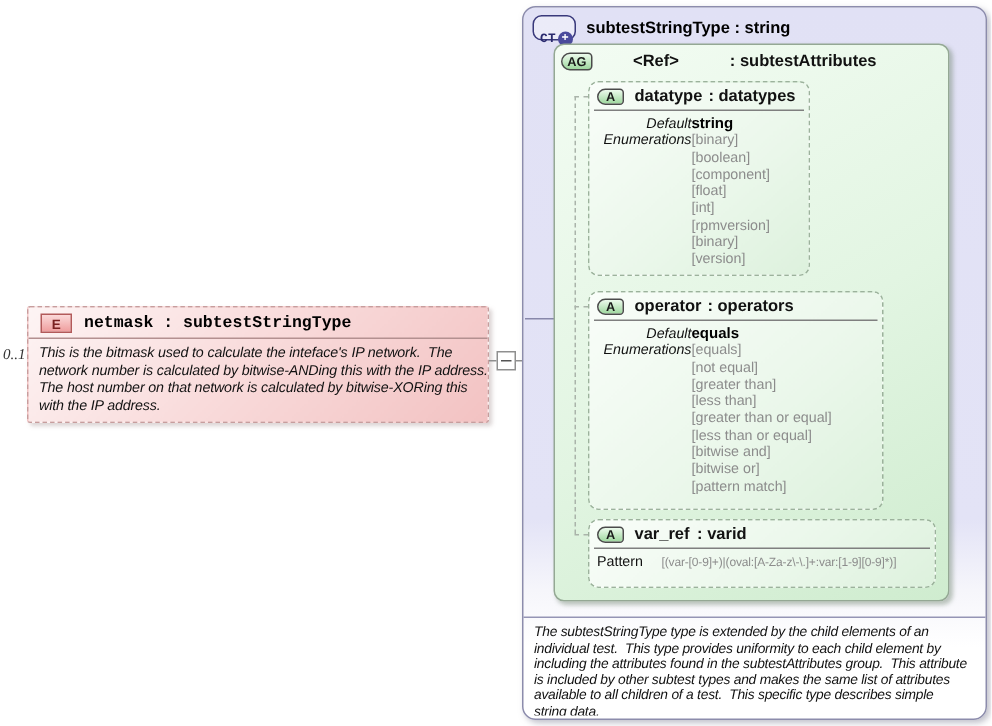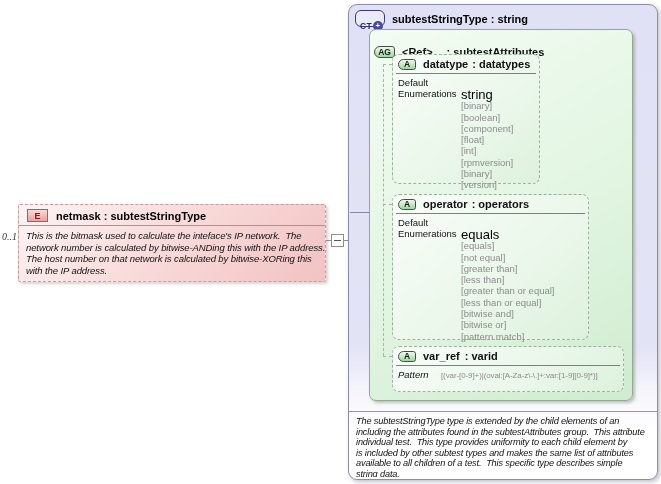--- a/index.html
+++ b/index.html
@@ -14,21 +14,21 @@
     background:linear-gradient(135deg,#fdf4f4 0%,#f9dcdc 45%,#f2c2c2 100%);
     border:1px dashed #c79d9d; border-radius:2px;
     box-shadow:2px 2px 3px rgba(150,130,130,.35);
   }
   .elem-header { display:flex; align-items:center; gap:8px; padding:4px 8px 3px 8px; }
   .e-icon {
     display:inline-flex; align-items:center; justify-content:center;
     width:21px; height:13px; font-size:9px; font-weight:bold; color:#7a2020;
     background:linear-gradient(#fbd9d9,#ef9e9e); border:1px solid #b25a5a;
   }
-  .elem-title { font-size:11px; font-weight:bold; color:#000; }
+  .elem-title { font-size:11px; font-weight:bold; color:#000;font-family:Liberation Mono, monospace; }
   .elem-sep { border-top:1px solid #b39090; margin:0; }
   .elem-annot { padding:4px 7px 5px 7px; font-size:9.5px; font-style:italic; line-height:11.5px; letter-spacing:-0.1px; }
   .elem-annot div, .ct-annot div { white-space:pre; }
 
   
   .conn-line { position:absolute; background:#8f8f8f; }
   .conn-h1 { left:326px; top:240px; width:22px; height:1px; }
   .conn-square {
     position:absolute; left:331px; top:234px; width:13px; height:13px;
     background:#fff; border:1px solid #8f8f8f; display:flex; align-items:center; justify-content:center;
@@ -38,39 +38,39 @@
   
   .ct-box {
     position:absolute; left:348px; top:4px; width:310px; height:476px;
     background:linear-gradient(#e1e1f5 0%,#e3e3f6 72%,#f6f6fb 82%,#ffffff 90%);
     border:1px solid #8c8cac; border-radius:9px;
     box-shadow:2px 2px 4px rgba(130,130,150,.5);
   }
   .ct-header { display:flex; align-items:center; gap:7px; padding:5px 6px 4px 6px; }
   .ct-icon {
     display:inline-flex; align-items:center; gap:1px;
-    border:1px solid #39397b; border-radius:6px; padding:15px 1px 0 4px; height:14px; background:rgba(255,255,255,.35);
+    border:1px solid #39397b; border-radius:6px; padding:15px 1px 0 4px; height:14px; background:rgba(255,255,255,.35);font-family:Liberation Mono, monospace;
   }
   .ct-txt { font-size:8.5px; font-weight:bold; color:#2a2a6e; letter-spacing:.3px; }
   .ct-plus {
     display:inline-flex; align-items:center; justify-content:center;
     width:10px; height:10px; border-radius:50%; background:#4a4a9c; color:#fff;
     font-size:8px; font-weight:bold; line-height:10px;
   }
   .ct-title { font-size:11px; font-weight:bold; color:#000; }
   .conn-h2 { left:1px; top:207px; width:32px; height:1px; position:absolute; background:#8888aa; }
 
   
   .ag-box {
     position:absolute; left:20px; top:24px; width:264px; height:372px;
     background:linear-gradient(150deg,#f3fcf3 0%,#e2f5e2 55%,#cfeccf 100%);
     border:1px solid #94a894; border-radius:7px;
     box-shadow:2px 2px 3px rgba(110,130,110,.45);
   }
-  .ag-header { display:flex; align-items:flex-end; padding:16px 4px 3px 4px; }
+  .ag-header { display:flex; align-items:flex-end; padding:5px 4px 3px 4px;gap:20px; }
   .ag-icon, .a-icon {
     display:inline-flex; align-items:center; justify-content:center;
     border:1px solid #4a4a4a; background:linear-gradient(#ecfaec,#9fd89f);
     font-weight:bold; color:#1a1a1a;
   }
   .ag-icon { width:21px; height:12px; border-radius:6px 3px 3px 6px; font-size:8.5px; margin-right:7px; }
   .ag-ref { font-size:11px; font-weight:bold; }
   .ag-type { font-size:11px; font-weight:bold; margin-left:14px; }
 
   .tree-v { position:absolute; left:13px; top:34px; height:292px; width:0; border-left:1px dashed #aab4aa; }
@@ -87,26 +87,26 @@
   .attr-operator { top:164px; width:197px; height:146px; }
   .attr-varref  { top:316px; width:232px; height:46px; }
   .attr-header { display:flex; align-items:center; padding:3px 5px 2px 5px; }
   .a-icon { width:18px; height:11px; border-radius:6px 3px 3px 6px; font-size:8.5px; margin-right:7px; }
   .attr-name { font-size:11px; font-weight:bold; }
   .attr-type { font-size:11px; font-weight:bold; margin-left:4px; }
   .attr-varref .attr-type { margin-left:5px; }
   .attr-sep { border-top:1px solid #7f7f7f; margin:1px 3px 2px 3px; }
   .attr-facets { display:flex; padding:1px 2px 0 5px; }
   .facet-labels { width:63px; flex:none; }
-  .facet-label { font-size:9.5px; line-height:11.3px; color:#111; }
+  .facet-label { font-size:9.5px; font-style:italic; line-height:11.3px; color:#111;text-align:right; }
   .facet-values { flex:1; }
-  .default-value { font-size:13px; font-weight:normal; line-height:11.3px; color:#000;margin-top:12px; }
+  .default-value { font-size:10px; font-weight:bold; line-height:11.3px; color:#000; }
   .enum { font-size:9.5px; line-height:11.3px; color:#8c8c8c; }
   .pattern-row { display:flex; padding:1px 2px 0 5px; align-items:baseline; }
-  .pattern-label { width:43px; flex:none; font-size:9.5px; font-style:italic; }
+  .pattern-label { width:43px; flex:none; font-size:9.5px; }
   .pattern-value { font-size:8px; color:#8c8c8c; white-space:nowrap; letter-spacing:-0.1px; }
 
   
   .ct-sep { position:absolute; left:0; right:0; top:406px; border-top:1px solid #9595b5; }
   .ct-annot { position:absolute; left:7px; right:2px; top:409px; bottom:2px; font-size:9.2px; font-style:italic; line-height:10.6px; letter-spacing:-0.15px; overflow:hidden; padding-top:2px; }
 </style>
 </head>
 <body>
 
 <div class="stage">
@@ -218,21 +218,21 @@
         <div class="pattern-row">
           <span class="pattern-label">Pattern</span>
           <span class="pattern-value">[(var-[0-9]+)|(oval:[A-Za-z\-\.]+:var:[1-9][0-9]*)]</span>
         </div>
       </div>
     </div>
 
     <div class="ct-sep"></div>
     <div class="ct-annot">
       <div>The subtestStringType type is extended by the child elements of an</div>
+      <div>individual test.  This type provides uniformity to each child element by</div>
       <div>including the attributes found in the subtestAttributes group.  This attribute</div>
-      <div>individual test.  This type provides uniformity to each child element by</div>
       <div>is included by other subtest types and makes the same list of attributes</div>
       <div>available to all children of a test.  This specific type describes simple</div>
       <div>string data.</div>
     </div>
   </div>
 
 </div>
 
 </body></html>

